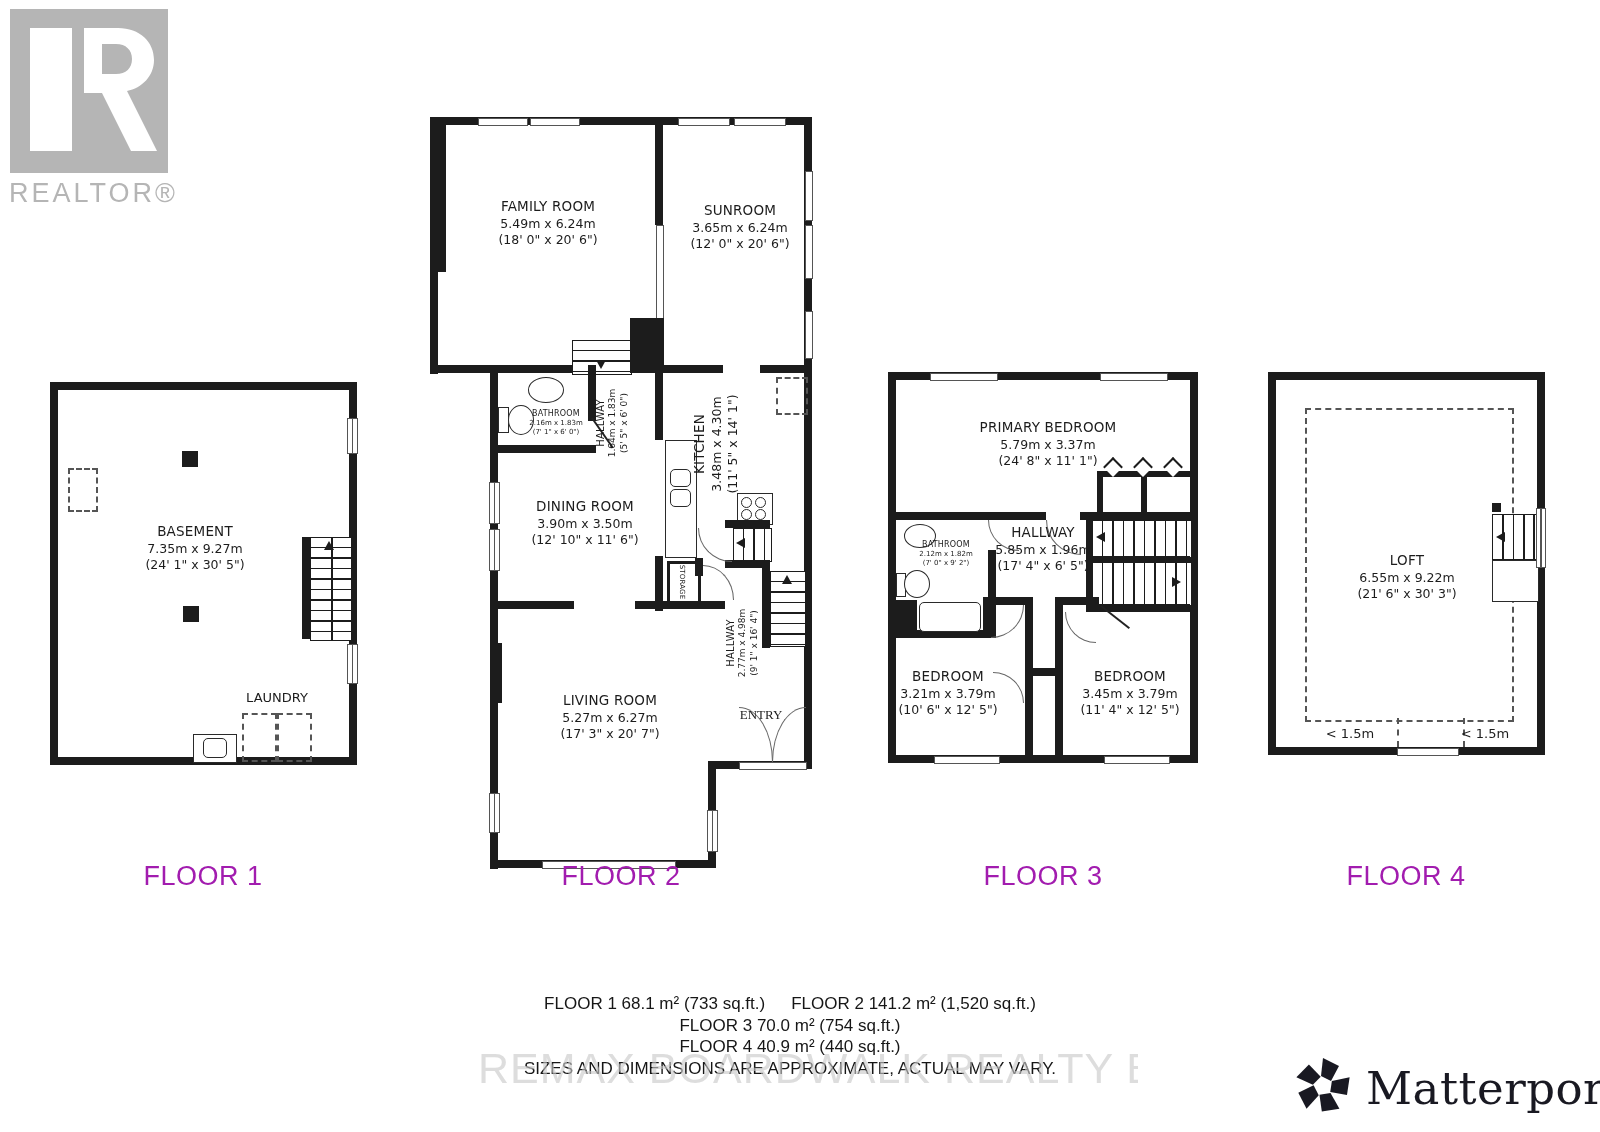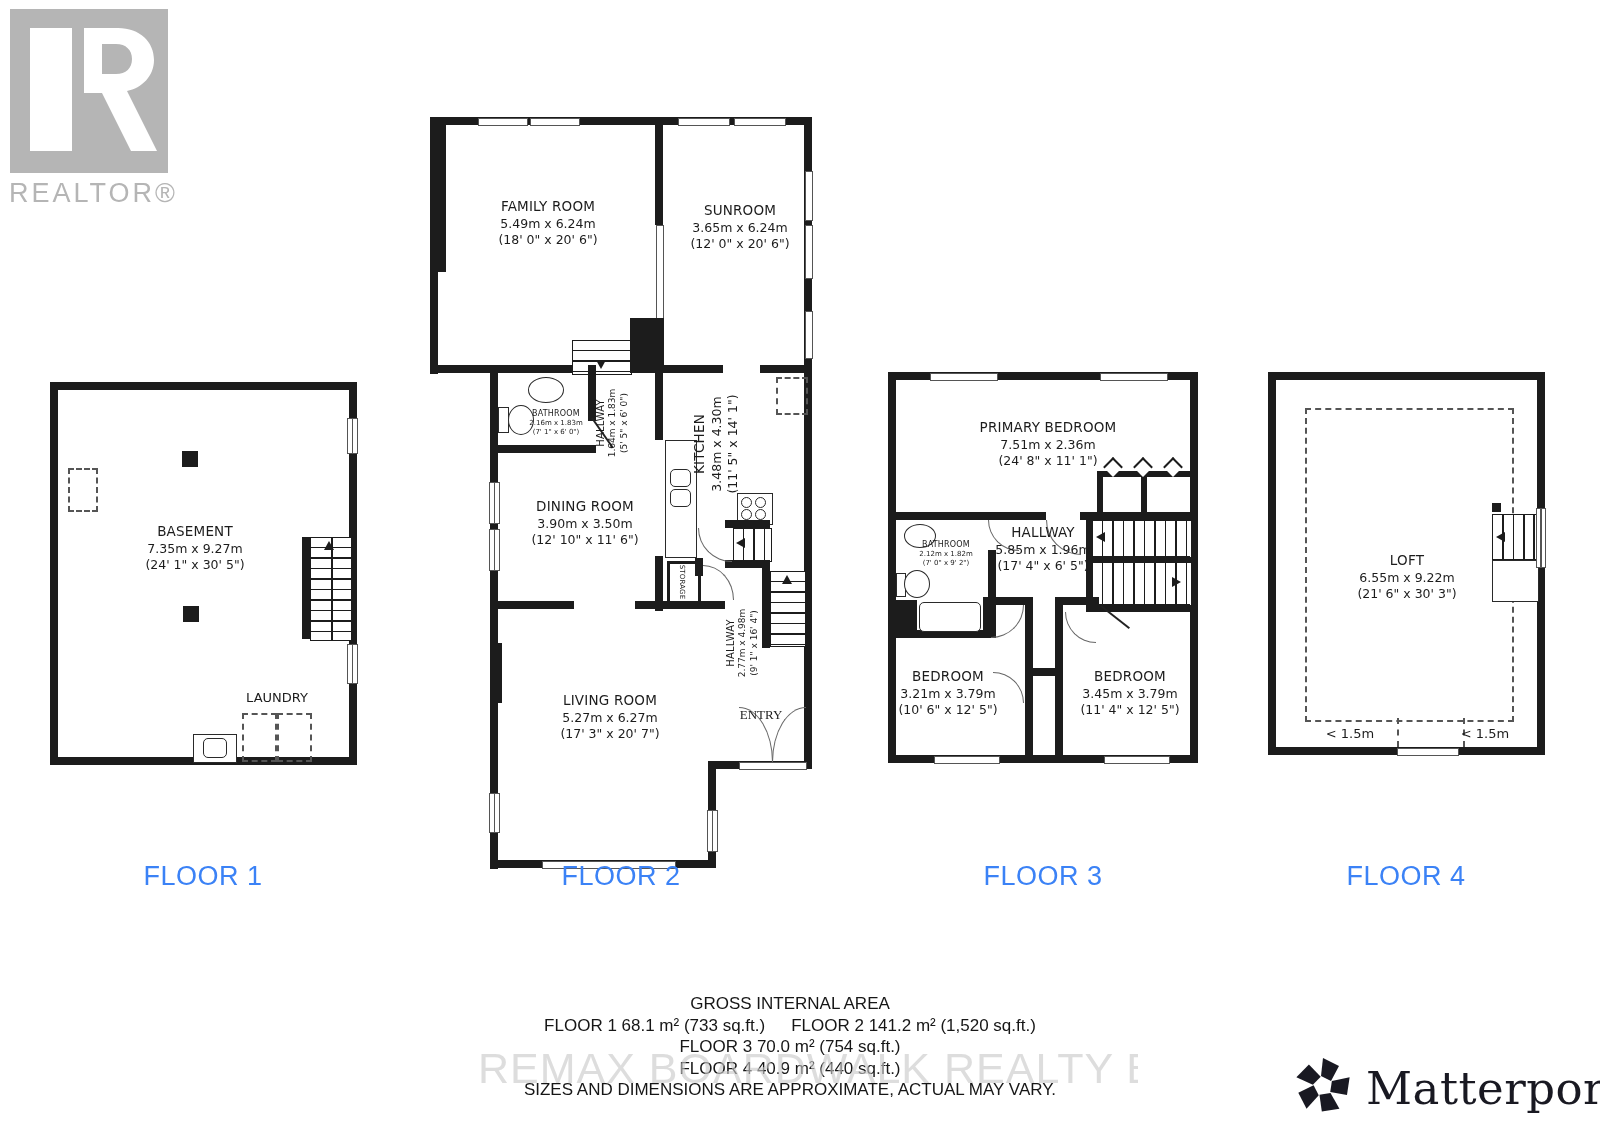--- a/index.html
+++ b/index.html
@@ -33,21 +33,21 @@
   .arrE{position:absolute;width:0;height:0;border-top:5px solid transparent;border-bottom:5px solid transparent;border-left:9px solid #1c1c1c;}
   .rl{position:absolute;transform:translate(-50%,-50%);text-align:center;white-space:nowrap;color:#1c1c1c;line-height:1.3;}
   .rl.rot{transform:translate(-50%,-50%) rotate(-90deg);}
   .rl.rotcw{transform:translate(-50%,-50%) rotate(90deg);}
   .rn{font-size:13.5px;letter-spacing:.2px;}
   .rd{font-size:12.5px;}
   .sm .rn{font-size:8px;}
   .sm .rd{font-size:7px;}
   .one{font-size:13px;}
   .floor-label{position:absolute;transform:translate(-50%,-50%);font-family:"Liberation Sans",sans-serif;
-               font-size:27px;color:#3b82f6;letter-spacing:.5px;white-space:nowrap;}
+               font-size:27px;color:#a21caf;letter-spacing:.5px;white-space:nowrap;}
   #summary{position:absolute;left:415px;top:993px;width:750px;text-align:center;z-index:2;
            font-family:"Liberation Sans",sans-serif;font-size:17px;color:#161616;line-height:21.5px;}
   #summary .seg{display:inline-block;margin:0 13px;}
   #watermark{position:absolute;left:478px;top:1044px;width:660px;z-index:3;pointer-events:none;
              font-family:"Liberation Sans",sans-serif;font-size:43px;color:#c9c9c9;opacity:.62;
              white-space:nowrap;letter-spacing:1px;overflow:hidden;}
   #realtor-word{position:absolute;left:9px;top:178px;font-family:"Liberation Sans",sans-serif;
                 font-size:27px;color:#b5b5b5;letter-spacing:3px;}
   #matterport-word{position:absolute;left:1366px;top:1062px;font-family:"DejaVu Serif",serif;
                    font-size:45px;color:#191922;letter-spacing:.5px;}
@@ -257,21 +257,21 @@
     <div class="wall" style="left:137px;top:225px;width:8px;height:160px;"></div>
     <div class="wall" style="left:167px;top:225px;width:8px;height:160px;"></div>
     <div class="wall" style="left:137px;top:296px;width:38px;height:8px;"></div>
     <div class="arc arcTR" style="left:105px;top:300px;width:30px;height:30px;"></div>
     <div class="wall" style="left:175px;top:225px;width:36px;height:8px;"></div>
     <div class="diag" style="left:213px;top:233px;width:36px;transform:rotate(38deg);"></div>
     <div class="arc arcBL" style="left:177px;top:240px;width:30px;height:30px;"></div>
 
     <div class="rl" style="left:160px;top:72px;">
       <div class="rn">PRIMARY BEDROOM</div>
-      <div class="rd">7.51m x 2.36m</div>
+      <div class="rd">5.79m x 3.37m</div>
       <div class="rd">(24' 8" x 11' 1")</div>
     </div>
     <div class="rl" style="left:155px;top:177px;">
       <div class="rn">HALLWAY</div>
       <div class="rd">5.85m x 1.96m</div>
       <div class="rd">(17' 4" x 6' 5")</div>
     </div>
     <div class="rl sm" style="left:58px;top:182px;">
       <div class="rn">BATHROOM</div>
       <div class="rd">2.12m x 1.82m</div>
@@ -314,21 +314,20 @@
   </div>
 
   <div class="floor-label" style="left:203px;top:876px;">FLOOR 1</div>
   <div class="floor-label" style="left:621px;top:876px;">FLOOR 2</div>
   <div class="floor-label" style="left:1043px;top:876px;">FLOOR 3</div>
   <div class="floor-label" style="left:1406px;top:876px;">FLOOR 4</div>
 
   <div id="watermark">REMAX BOARDWALK REALTY Brokerage</div>
 
   <div id="summary">
-    <div>GROSS INTERNAL AREA</div>
     <div>
       <span class="seg">FLOOR 1 68.1 m² (733 sq.ft.)</span><span class="seg">FLOOR 2 141.2 m² (1,520 sq.ft.)</span><span class="seg">FLOOR 3 70.0 m² (754 sq.ft.)</span>
     </div>
     <div>FLOOR 4 40.9 m² (440 sq.ft.)</div>
     <div>SIZES AND DIMENSIONS ARE APPROXIMATE, ACTUAL MAY VARY.</div>
   </div>
 
   <div class="abs" style="left:1292px;top:1055px;width:62px;height:62px;">
     <svg width="62" height="62" viewBox="0 0 62 62">
       <g fill="#191922">

